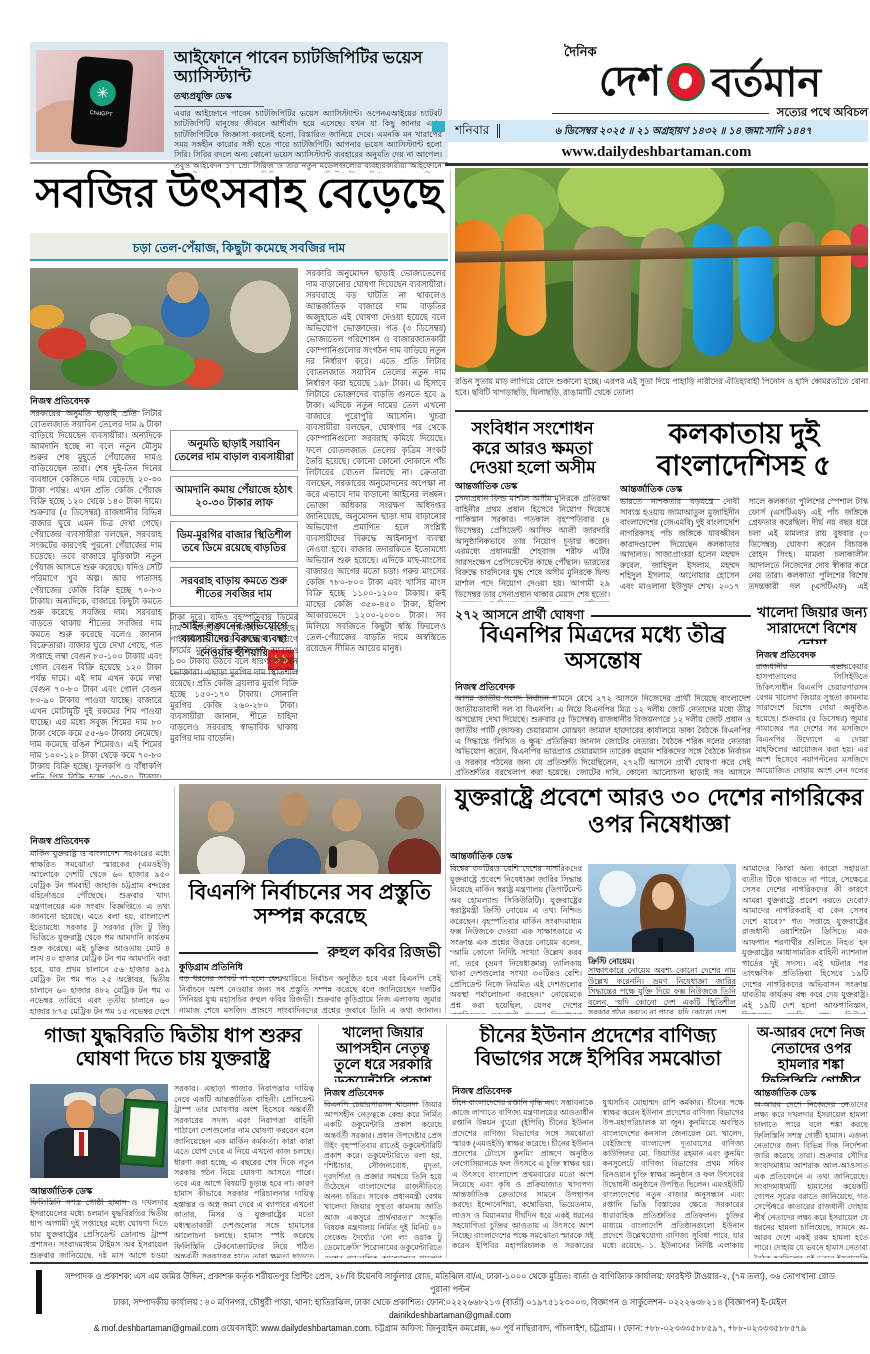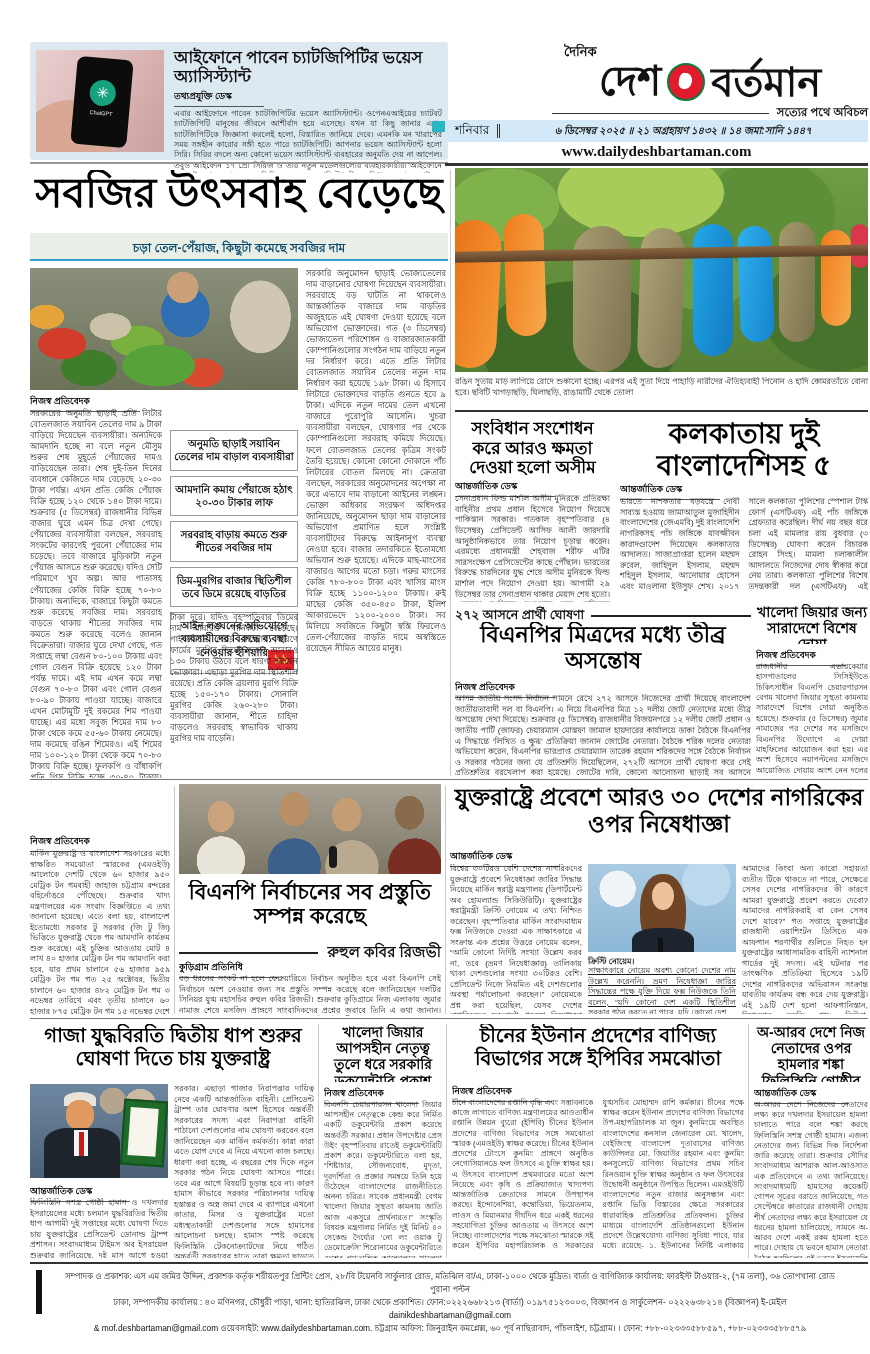--- a/index.html
+++ b/index.html
@@ -93,22 +93,22 @@
        radial-gradient(30px 20px at 6% 40%, #e4a43a 0 60%, transparent 61%),
        linear-gradient(#8a8f7a,#6c7258);"></div>
 
   <div class="abs by" style="left:30px;top:394px;width:110px;">নিজস্ব প্রতিবেদক</div>
 
   <div class="abs body" style="left:30px;top:408px;width:132px;height:370px;">সরকারের অনুমতি ছাড়াই প্রতি লিটার বোতলজাত সয়াবিন তেলের দাম ৯ টাকা বাড়িয়ে দিয়েছেন ব্যবসায়ীরা। অন্যদিকে আমদানি হচ্ছে না বলে নতুন মৌসুম শুরুর শেষ মুহূর্তে পেঁয়াজের দামও বাড়িয়েছেন তারা। শেষ দুই-তিন দিনের ব্যবধানে কেজিতে দাম বেড়েছে ২০-৩০ টাকা পর্যন্ত। এখন প্রতি কেজি পেঁয়াজ বিক্রি হচ্ছে ১২০ থেকে ১৪০ টাকা দামে। শুক্রবার (৫ ডিসেম্বর) রাজধানীর বিভিন্ন বাজার ঘুরে এমন চিত্র দেখা গেছে। পেঁয়াজের ব্যবসায়ীরা বলছেন, সরবরাহ সংকটের কারণেই পুরনো পেঁয়াজের দাম চড়েছে। তবে বাজারে মুড়িকাটা নতুন পেঁয়াজ আসতে শুরু করেছে। যদিও সেটি পরিমাণে খুব অল্প। আর পাতাসহ পেঁয়াজের কেজি বিক্রি হচ্ছে ৭০-৮০ টাকায়। অন্যদিকে, বাজারে কিছুটা কমতে শুরু করেছে সবজির দাম। সরবরাহ বাড়তে থাকায় শীতের সবজির দাম কমতে শুরু করেছে বলেও জানান বিক্রেতারা। বাজার ঘুরে দেখা গেছে, গত সপ্তাহে লম্বা বেগুন ৮০-১০০ টাকায় এবং গোল বেগুন বিক্রি হয়েছে ১২০ টাকা পর্যন্ত দামে। এই দাম এখন কমে লম্বা বেগুন ৭০-৮০ টাকা এবং গোল বেগুন ৮০-৯০ টাকায় পাওয়া যাচ্ছে। বাজারে এখন মোটামুটি দুই রকমের শিম পাওয়া যাচ্ছে। এর মধ্যে সবুজ শিমের দাম ৮০ টাকা থেকে কমে ৫৫-৬০ টাকায় নেমেছে। দাম কমেছে রঙিন শিমেরও। এই শিমের দাম ১০০-১২০ টাকা থেকে কমে ৭০-৮০ টাকায় বিক্রি হচ্ছে। ফুলকপি ও বাঁধাকপি প্রতি পিস বিক্রি হচ্ছে ৩০-৪০ টাকায়। নতুন আলুর কেজি ৫০-৬০ টাকা, পুরনো আলু ২৫-৩০ টাকা। ডিম-মুরগির বাজারে দেখা গেছে, ফার্মের মুরগির ডিমের ডজন বিক্রি হচ্ছে ১২০-১২৫</div>
 
   <div class="abs" style="left:170px;top:400px;width:128px;margin-top:30px;">
     <div class="box"><span>অনুমতি ছাড়াই সয়াবিন তেলের দাম বাড়াল ব্যবসায়ীরা</span></div>
     <div class="box"><span>আমদানি কমায় পেঁয়াজে হঠাৎ ২০-৩০ টাকার লাফ</span></div>
+    <div class="box"><span>ডিম-মুরগির বাজার স্থিতিশীল তবে ডিমে রয়েছে বাড়তির</span></div>
     <div class="box"><span>সরবরাহ বাড়ায় কমতে শুরু শীতের সবজির দাম</span></div>
-    <div class="box"><span>ডিম-মুরগির বাজার স্থিতিশীল তবে ডিমে রয়েছে বাড়তির</span></div>
     <div class="box" style="padding-bottom:14px;">
       <span>আইন লঙ্ঘনের অভিযোগে ব্যবসায়ীদের বিরুদ্ধে ব্যবস্থা নেওয়ার হুঁশিয়ারি</span>
       <span class="pgref">১১</span>
     </div>
   </div>
 
   <div class="abs body" style="left:170px;top:612px;width:128px;height:166px;">টাকা দরে। যদিও বৃহস্পতিবার ডিমের দাম আবারও খানিকটা বেড়েছে। পাইকারিতে বেড়ে যাওয়ার কারণে ফার্মের মুরগির ডিমের ডজন আবারও ১৩০ টাকায় উঠবে বলে ধারণা করছেন ভোক্তারা। এছাড়া মুরগির দাম স্থিতিশীল রয়েছে। প্রতি কেজি ব্রয়লার মুরগি বিক্রি হচ্ছে ১৫০-১৭০ টাকায়। সোনালি মুরগির কেজি ২৬০-২৮০ টাকা। ব্যবসায়ীরা জানান, শীতে চাহিদা বাড়লেও সরবরাহ স্বাভাবিক থাকায় মুরগির দাম বাড়েনি।</div>
 
   <div class="abs body" style="left:306px;top:268px;width:140px;height:510px;">সরকারি অনুমোদন ছাড়াই ভোজ্যতেলের দাম বাড়ানোর ঘোষণা দিয়েছেন ব্যবসায়ীরা। সরবরাহে বড় ঘাটতি না থাকলেও আন্তর্জাতিক বাজারে দাম বাড়তির অজুহাতে এই ঘোষণা দেওয়া হয়েছে বলে অভিযোগ ভোক্তাদের। গত (৩ ডিসেম্বর) ভোজ্যতেল পরিশোধন ও বাজারজাতকারী কোম্পানিগুলোর সংগঠন দাম বাড়িয়ে নতুন দর নির্ধারণ করে। এতে প্রতি লিটার বোতলজাত সয়াবিন তেলের নতুন দাম নির্ধারণ করা হয়েছে ১৯৮ টাকা। এ হিসাবে লিটারে ভোক্তাদের বাড়তি গুনতে হবে ৯ টাকা। এদিকে নতুন দামের তেল এখনো বাজারে পুরোপুরি আসেনি। খুচরা ব্যবসায়ীরা বলছেন, ঘোষণার পর থেকে কোম্পানিগুলো সরবরাহ কমিয়ে দিয়েছে। ফলে বোতলজাত তেলের কৃত্রিম সংকট তৈরি হয়েছে। কোনো কোনো দোকানে পাঁচ লিটারের বোতল মিলছে না। ক্রেতারা বলছেন, সরকারের অনুমোদনের অপেক্ষা না করে এভাবে দাম বাড়ানো আইনের লঙ্ঘন। ভোক্তা অধিকার সংরক্ষণ অধিদপ্তর জানিয়েছে, অনুমোদন ছাড়া দাম বাড়ানোর অভিযোগ প্রমাণিত হলে সংশ্লিষ্ট ব্যবসায়ীদের বিরুদ্ধে আইনানুগ ব্যবস্থা নেওয়া হবে। বাজার তদারকিতে ইতোমধ্যে অভিযান শুরু হয়েছে। এদিকে মাছ-মাংসের বাজারও আগের মতো চড়া। গরুর মাংসের কেজি ৭৮০-৮০০ টাকা এবং খাসির মাংস বিক্রি হচ্ছে ১১০০-১২০০ টাকায়। রুই মাছের কেজি ৩৫০-৪৫০ টাকা, ইলিশ আকারভেদে ১২০০-২০০০ টাকা। সব মিলিয়ে সবজিতে কিছুটা স্বস্তি ফিরলেও তেল-পেঁয়াজের বাড়তি দামে অস্বস্তিতে রয়েছেন সীমিত আয়ের মানুষ।</div>
 

